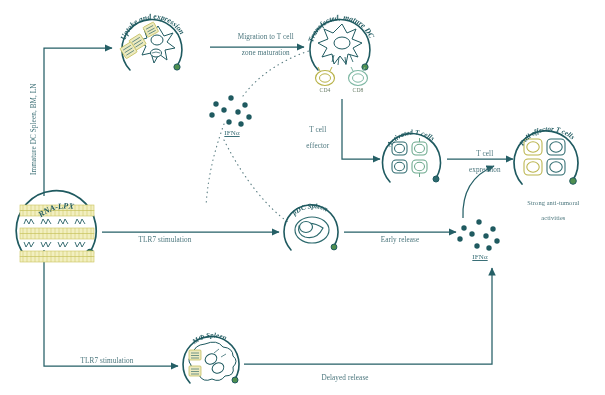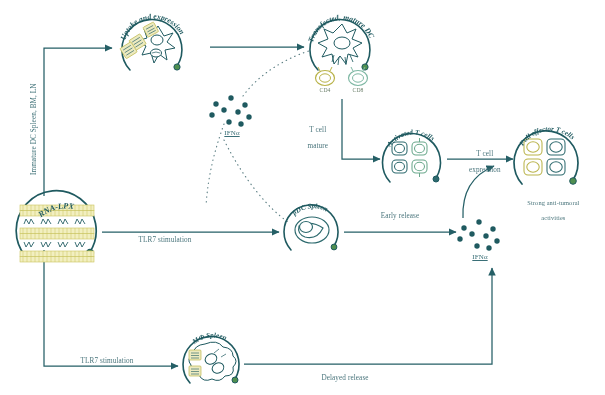--- a/index.html
+++ b/index.html
@@ -276,36 +276,40 @@
       <circle cx="486" cy="236" r="2.7"></circle>
       <circle cx="460" cy="239" r="2.7"></circle>
       <circle cx="497" cy="241" r="2.7"></circle>
       <circle cx="477" cy="246" r="2.7"></circle>
       <circle cx="489" cy="248" r="2.7"></circle>
     </g>
   </svg>
 
   <div class="lbl lbl-vert" style="left:30px;top:175px;">Immature DC Spleen, BM, LN</div>
 
+  <div class="lbl lbl-flow" style="left:212px;top:25px;width:100px;">
+    <span>Migration to T cell</span><br>
+    <span>zone maturation</span>
+  </div>
 
   <div class="lbl lbl-flow" style="left:288px;top:118px;width:52px;">
     <span>T cell</span><br>
-    <span>mature</span>
+    <span>effector</span>
   </div>
 
   <div class="lbl lbl-flow" style="left:453px;top:142px;width:56px;">
     <span>T cell</span><br>
     <span>expression</span>
   </div>
 
   <div class="lbl lbl-flow" style="left:110px;top:236px;width:110px;">TLR7 stimulation</div>
 
   <div class="lbl lbl-flow" style="left:52px;top:357px;width:110px;">TLR7 stimulation</div>
 
-  <div class="lbl lbl-flow" style="left:355px;top:212px;width:90px;">Early release</div>
+  <div class="lbl lbl-flow" style="left:355px;top:236px;width:90px;">Early release</div>
 
   <div class="lbl lbl-flow" style="left:290px;top:374px;width:110px;">Delayed release</div>
 
   <div class="lbl lbl-small" style="left:311px;top:87px;width:28px;color:#6b7f6a;">CD4</div>
   <div class="lbl lbl-small" style="left:344px;top:87px;width:28px;color:#6b7f6a;">CD8</div>
 
   <div class="lbl lbl-small" style="left:500px;top:192px;width:100px;font-size:6.4px;">
     <span>Strong anti-tumoral</span><br>
     <span>activities</span>
   </div>

